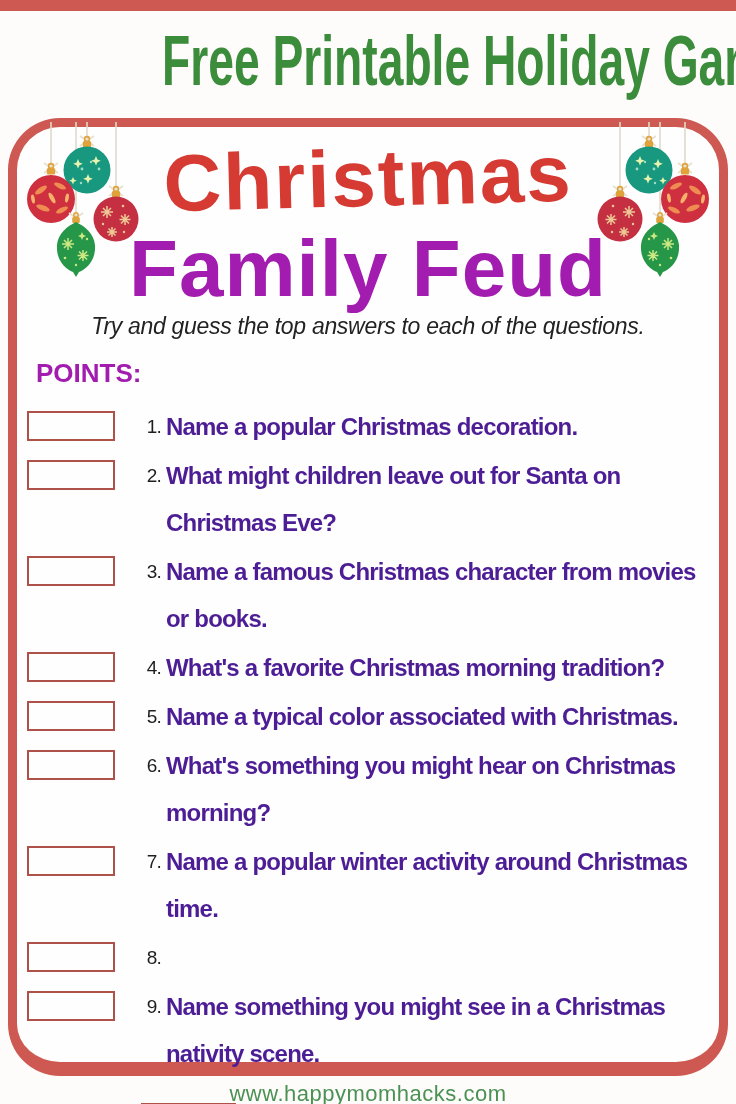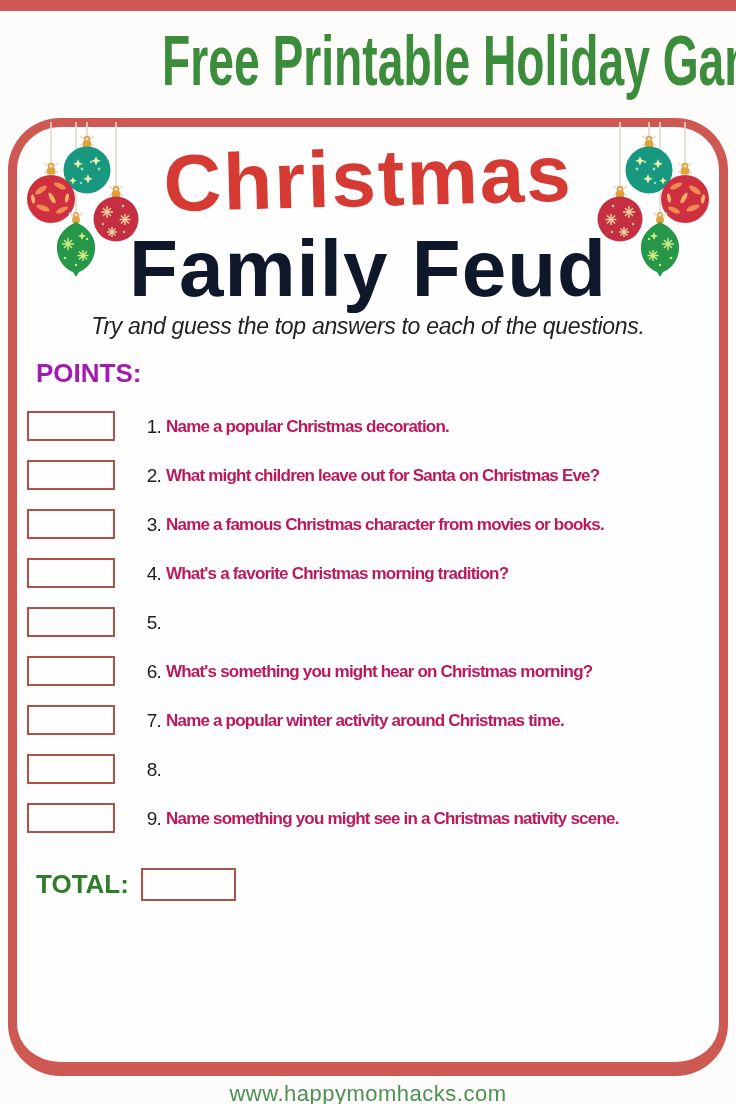--- a/index.html
+++ b/index.html
@@ -57,21 +57,21 @@
     line-height:92px;
     font-weight:800;
     color:#d53b33;
     letter-spacing:2px;
     transform:rotate(-1.5deg);
   }
   .title-green {
     font-size:80px;
     line-height:88px;
     font-weight:800;
-    color:#0f172a;
+    color:#a21caf;
     letter-spacing:1px;
   }
   .subtitle {
     margin-top:0;
     text-align:center;
     font-style:italic;
     font-size:23px;
     letter-spacing:-0.3px;
     color:#222222;
   }
@@ -97,25 +97,25 @@
     text-align:right;
     font-size:19px;
     line-height:47px;
     letter-spacing:-0.8px;
     color:#1e1e1e;
   }
   .q-text {
     flex:none;
     width:560px;
     padding-left:5px;
-    font-size:17px;
+    font-size:24px;
     line-height:47px;
     font-weight:700;
     letter-spacing:-0.8px;
-    color:#be185d;
+    color:#4c1d95;
   }
   .total-row {
     display:flex;
     align-items:center;
     margin:26px 12px 0 19px;
   }
   .total-label {
     font-size:26px;
     font-weight:800;
     color:#2e7d2a;
@@ -337,20 +337,21 @@
 
   <div class="q-row">
     <span class="answer-box"></span>
     <span class="q-num">4.</span>
     <span class="q-text">What's a favorite Christmas morning tradition?</span>
   </div>
 
   <div class="q-row">
     <span class="answer-box"></span>
     <span class="q-num">5.</span>
+    <span class="q-text">Name a typical color associated with Christmas.</span>
   </div>
 
   <div class="q-row">
     <span class="answer-box"></span>
     <span class="q-num">6.</span>
     <span class="q-text">What's something you might hear on Christmas morning?</span>
   </div>
 
   <div class="q-row">
     <span class="answer-box"></span>

